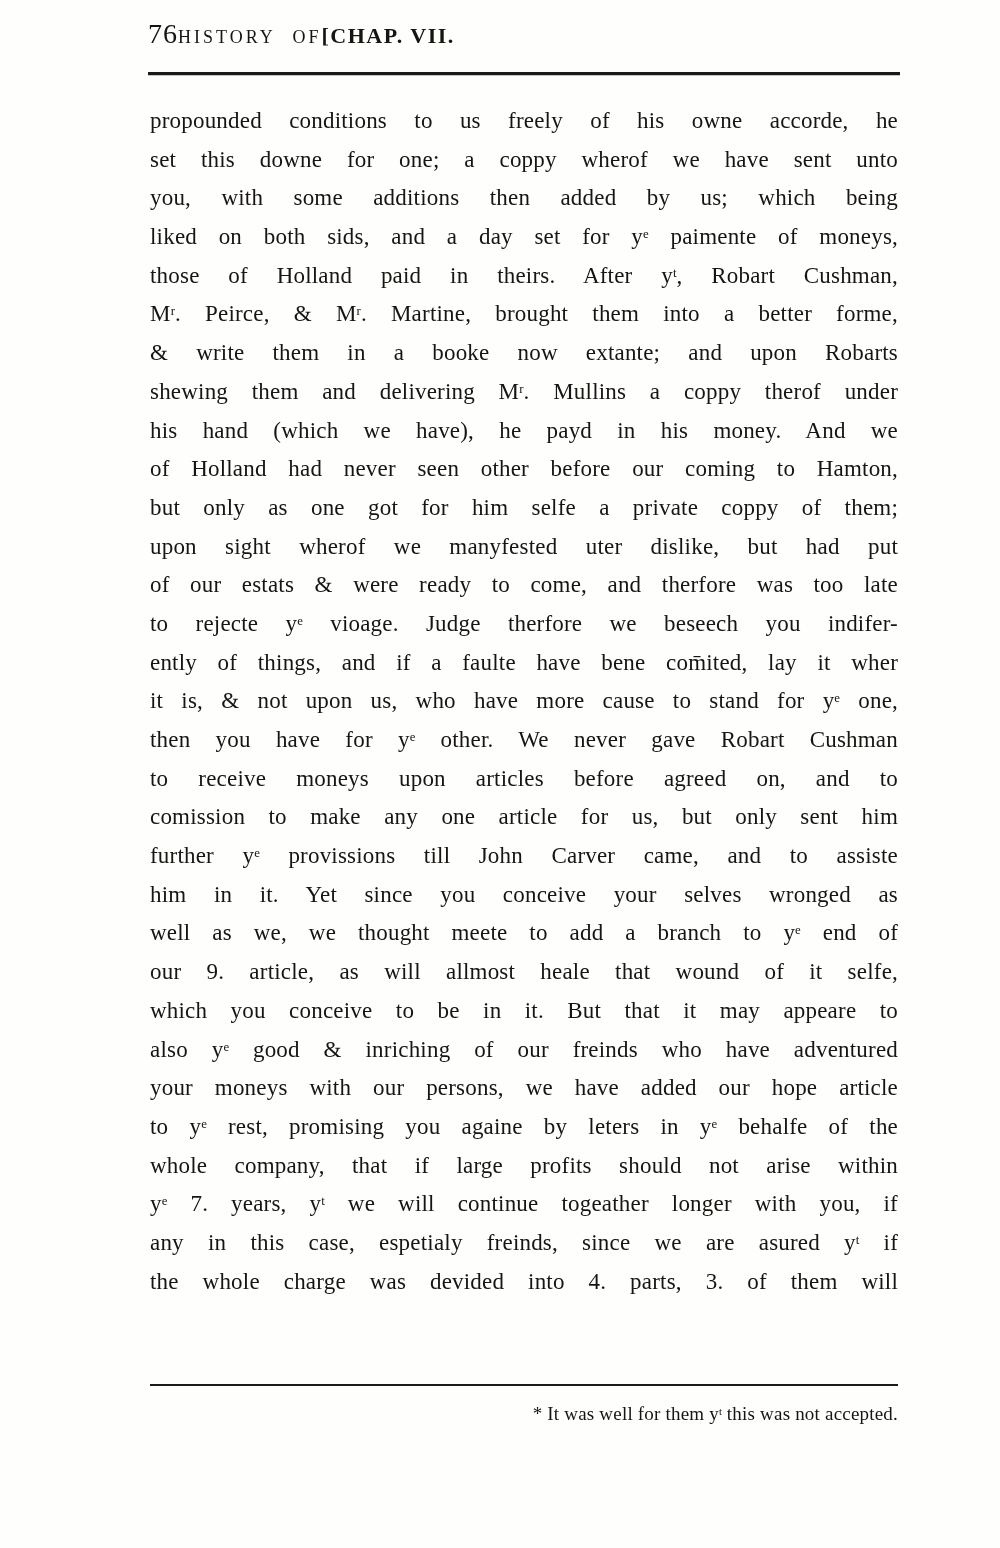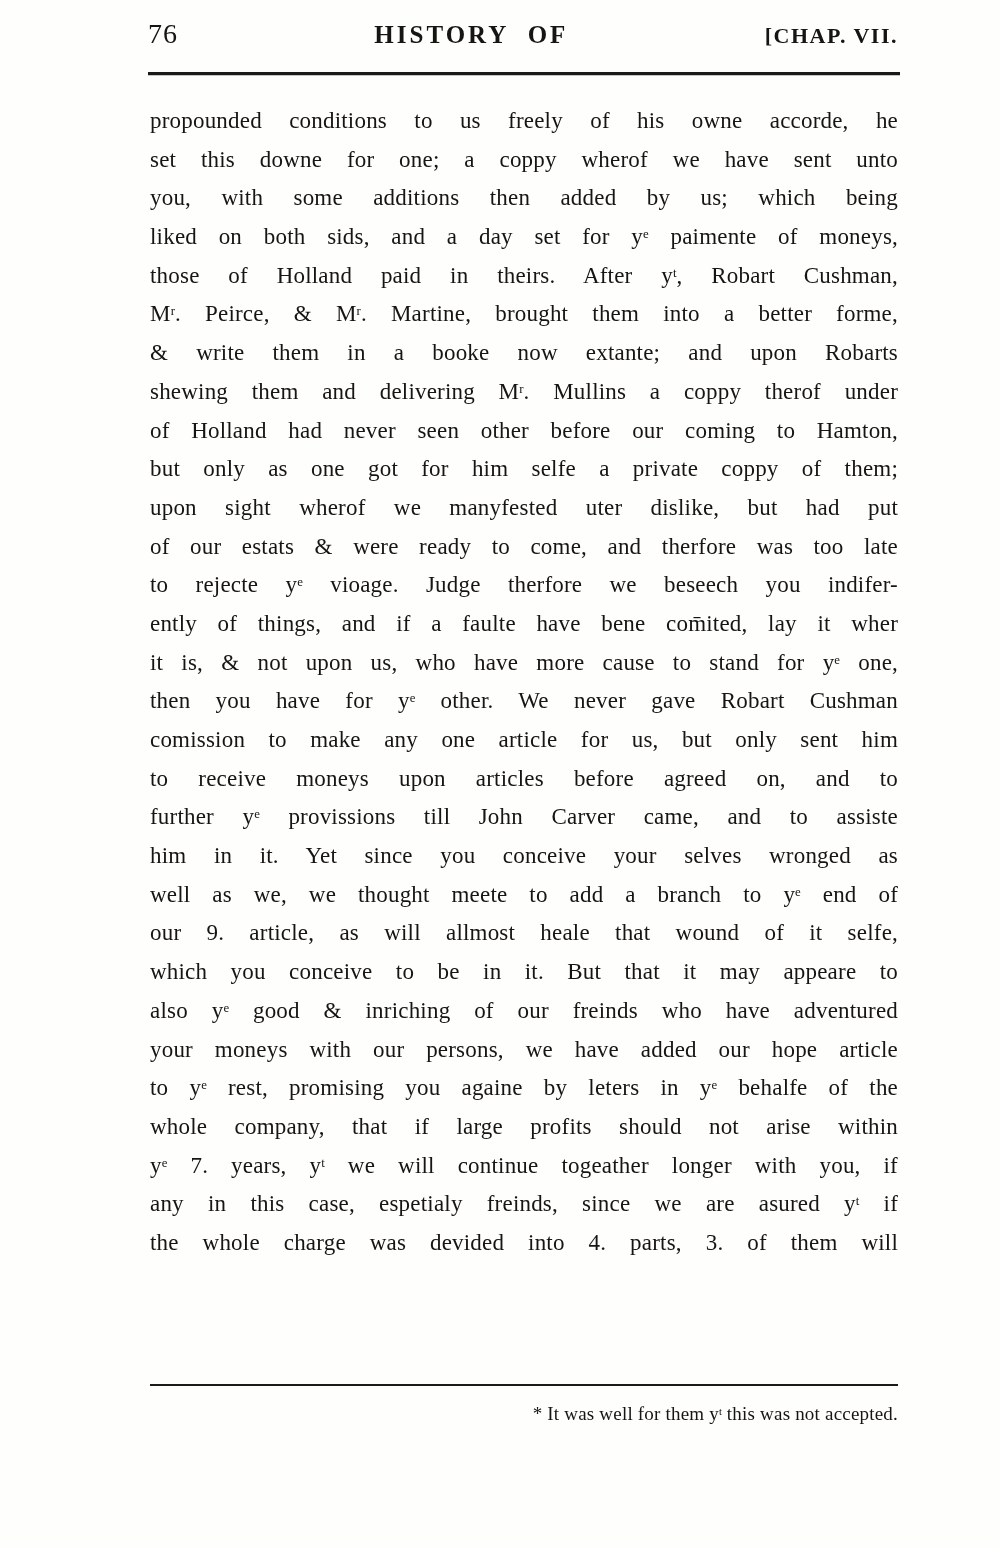--- a/index.html
+++ b/index.html
@@ -15,32 +15,31 @@
     color: #171512;
     font-family: "Liberation Serif", "DejaVu Serif", serif;
     overflow: hidden;
   }
   .running-head {
     position: absolute;
     left: 148px;
     top: 18px;
     width: 750px;
     display: flex;
-    justify-content: space-between;
+    justify-content: flex-start;
     align-items: baseline;
   }
   .page-number {
     font-size: 28px;
     letter-spacing: 1px;
   }
   .running-title {
-    font-size: 25px;
+    font-size: 18px;
     letter-spacing: 3px;
     word-spacing: 10px;
-    font-weight: bold;
   }
   .chapter-ref {
     font-size: 22px;
     letter-spacing: 1.5px;
     font-weight: bold;
   }
   .header-rule {
     position: absolute;
     left: 148px;
     top: 72px;
@@ -105,30 +104,31 @@
 
   <main class="body-text">
       <div class="line">propounded conditions to us freely of his owne accorde, he</div>
       <div class="line">set this downe for one; a coppy wherof we have sent unto</div>
       <div class="line">you, with some additions then added by us; which being</div>
       <div class="line">liked on both sids, and a day set for y<sup>e</sup> paimente of moneys,</div>
       <div class="line">those of Holland paid in theirs. After y<sup>t</sup>, Robart Cushman,</div>
       <div class="line">M<sup>r</sup>. Peirce, &amp; M<sup>r</sup>. Martine, brought them into a better forme,</div>
       <div class="line">&amp; write them in a booke now extante; and upon Robarts</div>
       <div class="line">shewing them and delivering M<sup>r</sup>. Mullins a coppy therof under</div>
+      <div class="line">his hand (which we have), he payd in his money. And we</div>
       <div class="line">of Holland had never seen other before our coming to Hamton,</div>
       <div class="line">but only as one got for him selfe a private coppy of them;</div>
       <div class="line">upon sight wherof we manyfested uter dislike, but had put</div>
       <div class="line">of our estats &amp; were ready to come, and therfore was too late</div>
       <div class="line">to rejecte y<sup>e</sup> vioage. Judge therfore we beseech you indifer-</div>
       <div class="line">ently of things, and if a faulte have bene com̄ited, lay it wher</div>
       <div class="line">it is, &amp; not upon us, who have more cause to stand for y<sup>e</sup> one,</div>
       <div class="line">then you have for y<sup>e</sup> other. We never gave Robart Cushman</div>
+      <div class="line">to receive moneys upon articles before agreed on, and to</div>
       <div class="line">comission to make any one article for us, but only sent him</div>
-      <div class="line">to receive moneys upon articles before agreed on, and to</div>
       <div class="line">further y<sup>e</sup> provissions till John Carver came, and to assiste</div>
       <div class="line">him in it. Yet since you conceive your selves wronged as</div>
       <div class="line">well as we, we thought meete to add a branch to y<sup>e</sup> end of</div>
       <div class="line">our 9. article, as will allmost heale that wound of it selfe,</div>
       <div class="line">which you conceive to be in it. But that it may appeare to</div>
       <div class="line">also y<sup>e</sup> good &amp; inriching of our freinds who have adventured</div>
       <div class="line">your moneys with our persons, we have added our hope article</div>
       <div class="line">to y<sup>e</sup> rest, promising you againe by leters in y<sup>e</sup> behalfe of the</div>
       <div class="line">whole company, that if large profits should not arise within</div>
       <div class="line">y<sup>e</sup> 7. years, y<sup>t</sup> we will continue togeather longer with you, if</div>

